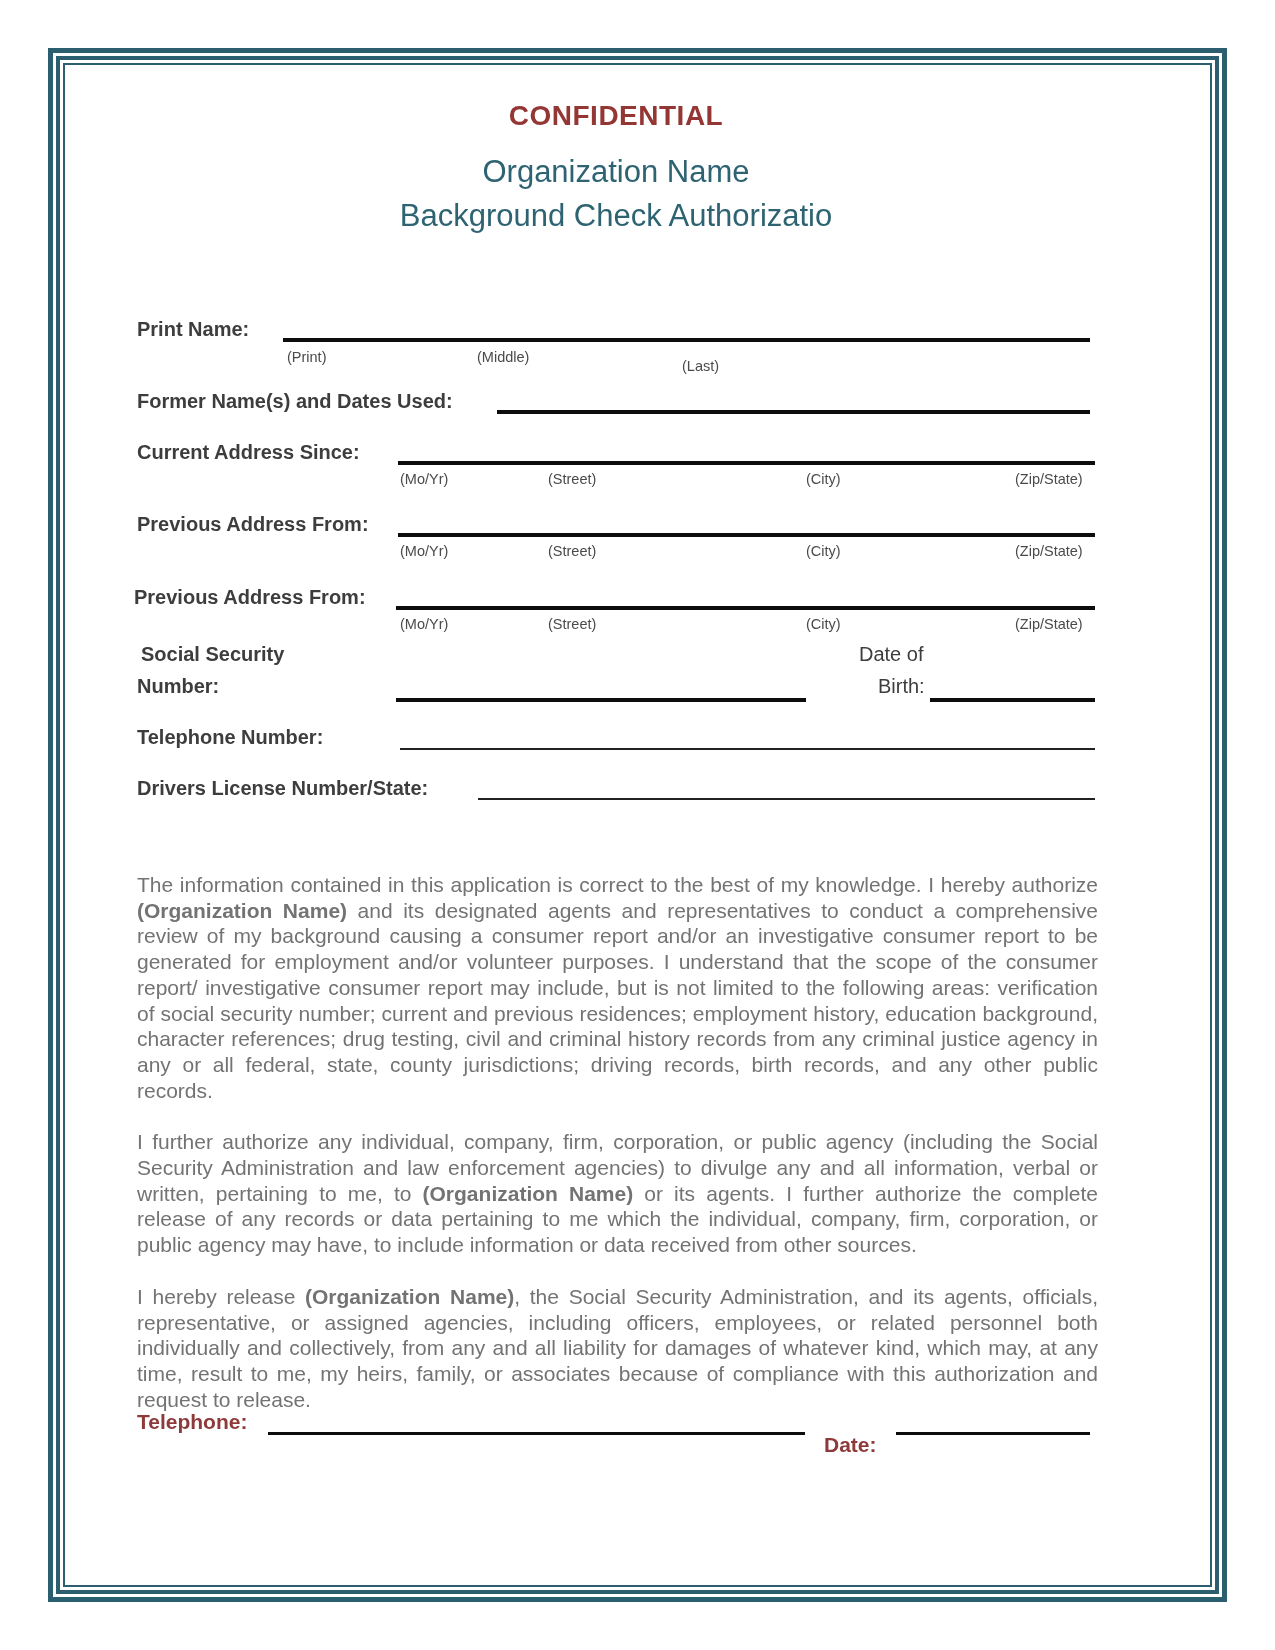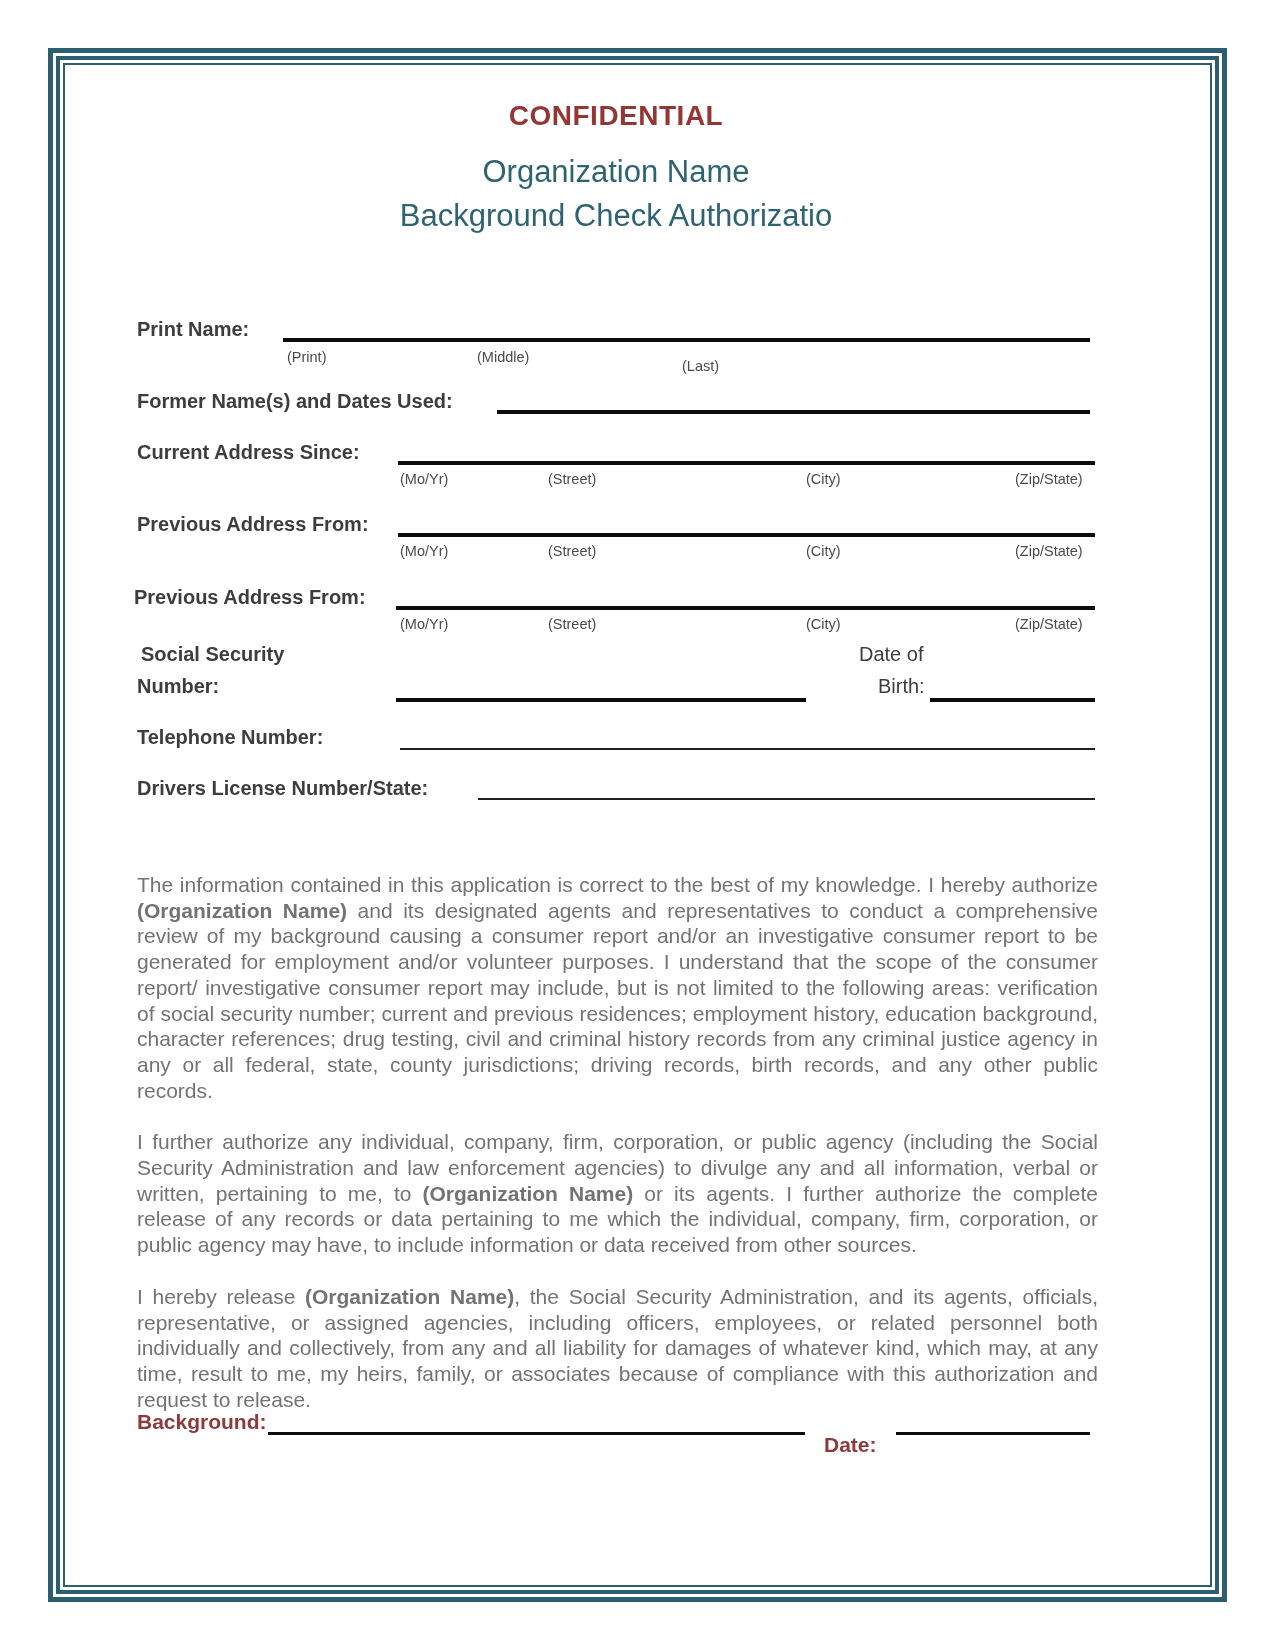--- a/index.html
+++ b/index.html
@@ -134,18 +134,18 @@
 
   <div class="abs flabel" style="left:137px; top:777px;">Drivers License Number/State:</div>
   <div class="abs rule-thin" style="left:478px; top:798px; width:617px;"></div>
 
   <div class="abs paras">
     <p><span>The information contained in this application is correct to the best of my knowledge. I hereby authorize </span><span class="b">(Organization Name)</span><span> and its designated agents and representatives to conduct a comprehensive review of my background causing a consumer report and/or an investigative consumer report to be generated for employment and/or volunteer purposes. I understand that the scope of the consumer report/ investigative consumer report may include, but is not limited to the following areas: verification of social security number; current and previous residences; employment history, education background, character references; drug testing, civil and criminal history records from any criminal justice agency in any or all federal, state, county jurisdictions; driving records, birth records, and any other public records.</span></p>
     <p><span>I further authorize any individual, company, firm, corporation, or public agency (including the Social Security Administration and law enforcement agencies) to divulge any and all information, verbal or written, pertaining to me, to </span><span class="b">(Organization Name)</span><span> or its agents. I further authorize the complete release of any records or data pertaining to me which the individual, company, firm, corporation, or public agency may have, to include information or data received from other sources.</span></p>
     <p><span>I hereby release </span><span class="b">(Organization Name)</span><span>, the Social Security Administration, and its agents, officials, representative, or assigned agencies, including officers, employees, or related personnel both individually and collectively, from any and all liability for damages of whatever kind, which may, at any time, result to me, my heirs, family, or associates because of compliance with this authorization and request to release.</span></p>
   </div>
 
-  <div class="abs sig-label" style="left:137px; top:1410px;">Background:</div>
+  <div class="abs sig-label" style="left:137px; top:1410px;">Telephone:</div>
   <div class="abs rule-sig" style="left:268px; top:1432px; width:537px;"></div>
   <div class="abs sig-label" style="left:824px; top:1410px;margin-top:23px;">Date:</div>
   <div class="abs rule-sig" style="left:896px; top:1432px; width:194px;"></div>
 
 </div>
 
 </body></html>

